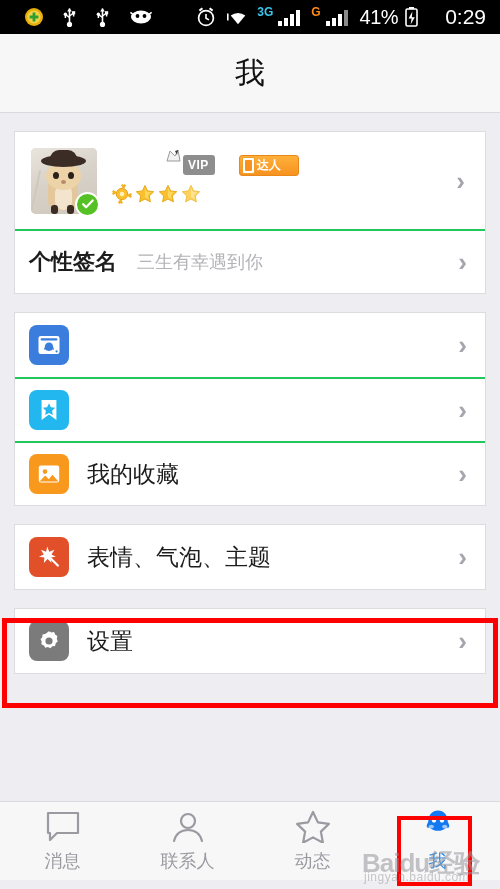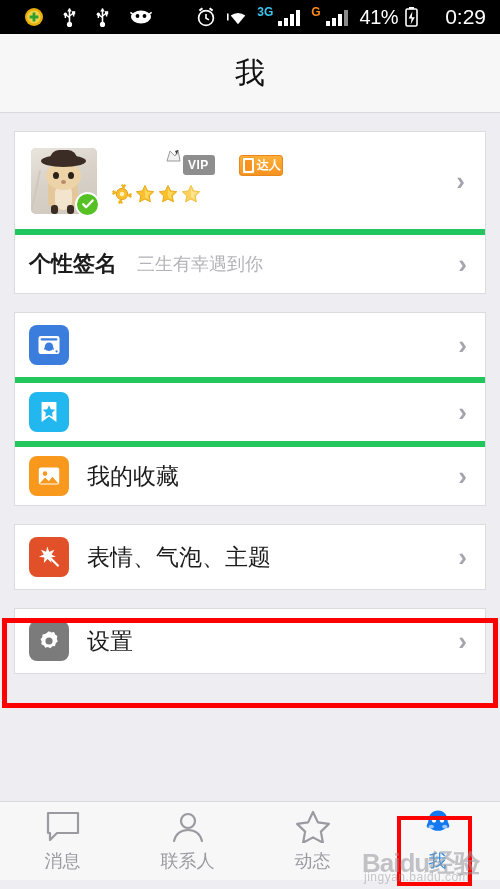--- a/index.html
+++ b/index.html
@@ -48,21 +48,21 @@
     margin:0 14px; background:#fff;
     border:1px solid #dcdce0;
   }
   .spacer{height:18px;}
 
   .row{
     display:flex;align-items:center;
     height:64px;padding:0 14px;position:relative;
     background:#fff;
   }
-  .row + .row{border-top:6px solid #22c55e;}
+  .row + .row{border-top:2px solid #22c55e;}
   .row .chev{
     margin-left:auto;color:#a5a5ad;font-size:26px;font-weight:bold;
     line-height:1;padding-right:4px;
   }
   .row .label{font-size:23px;color:#1c1c1c;
     font-family:"DejaVu Sans","Liberation Sans",sans-serif;}
 
   
   .profile-row{height:97px;align-items:center;padding:0 16px;}
   .avatar-wrap{position:relative;width:66px;height:66px;flex:0 0 66px;}
@@ -109,21 +109,21 @@
     color:#fff;font-size:12px;font-weight:bold;letter-spacing:.5px;
     margin-left:14px;
   }
   .vip-crown{
     position:absolute;left:-17px;top:-7px;width:22px;height:16px;
   }
   .daren-badge{
     display:flex;align-items:center;gap:2px;
     background:linear-gradient(#ffb03a,#f79220);
     border:1px solid #e8871a;border-radius:3px;height:21px;
-    padding:0 1px 0 2px;position:relative;
+    padding:0 17px 0 2px;position:relative;
   }
   .daren-phone{
     width:13px;height:17px;border-radius:2px;background:#fff;
     border:1.5px solid #f0a02a;position:relative;
   }
   .daren-phone:after{content:'';position:absolute;inset:2px;
     background:#f79220;border-radius:1px;}
   .daren-txt{color:#fff;font-size:12px;font-weight:bold;
      font-family:"DejaVu Sans","Liberation Sans",sans-serif;}
   .stars{display:flex;align-items:center;gap:1px;margin-top:1px;}

